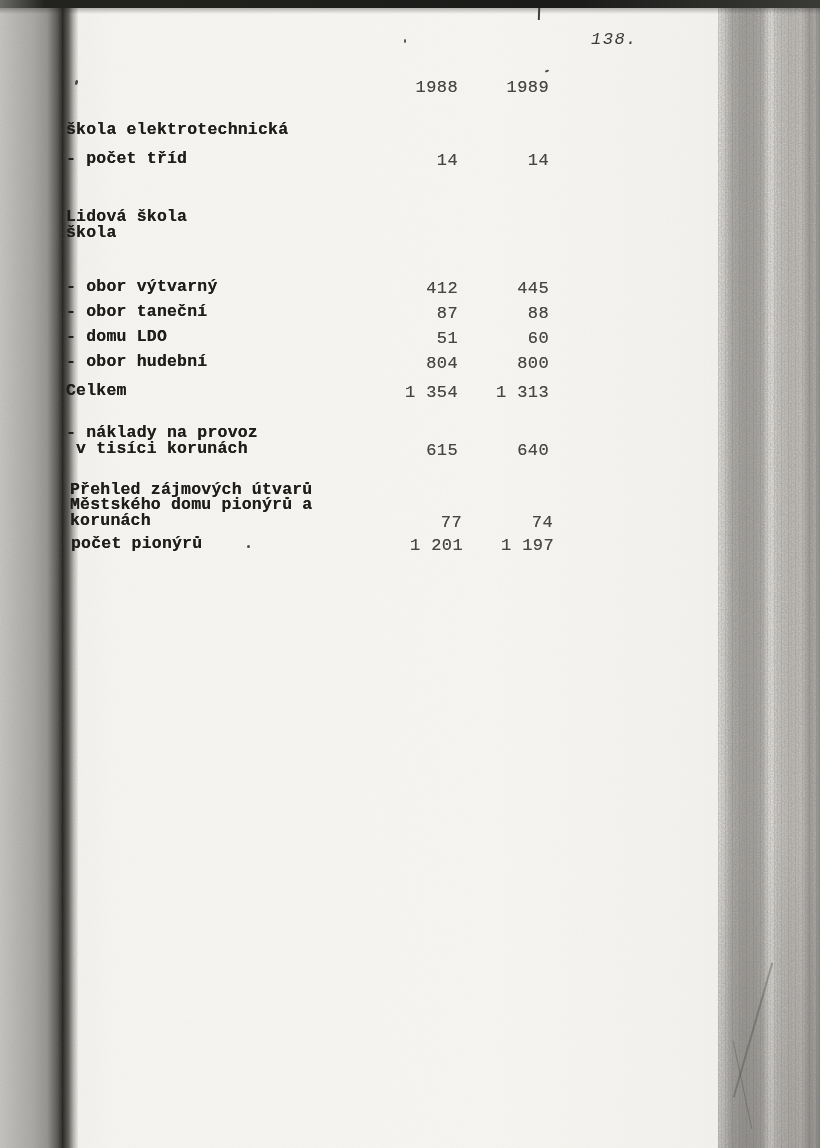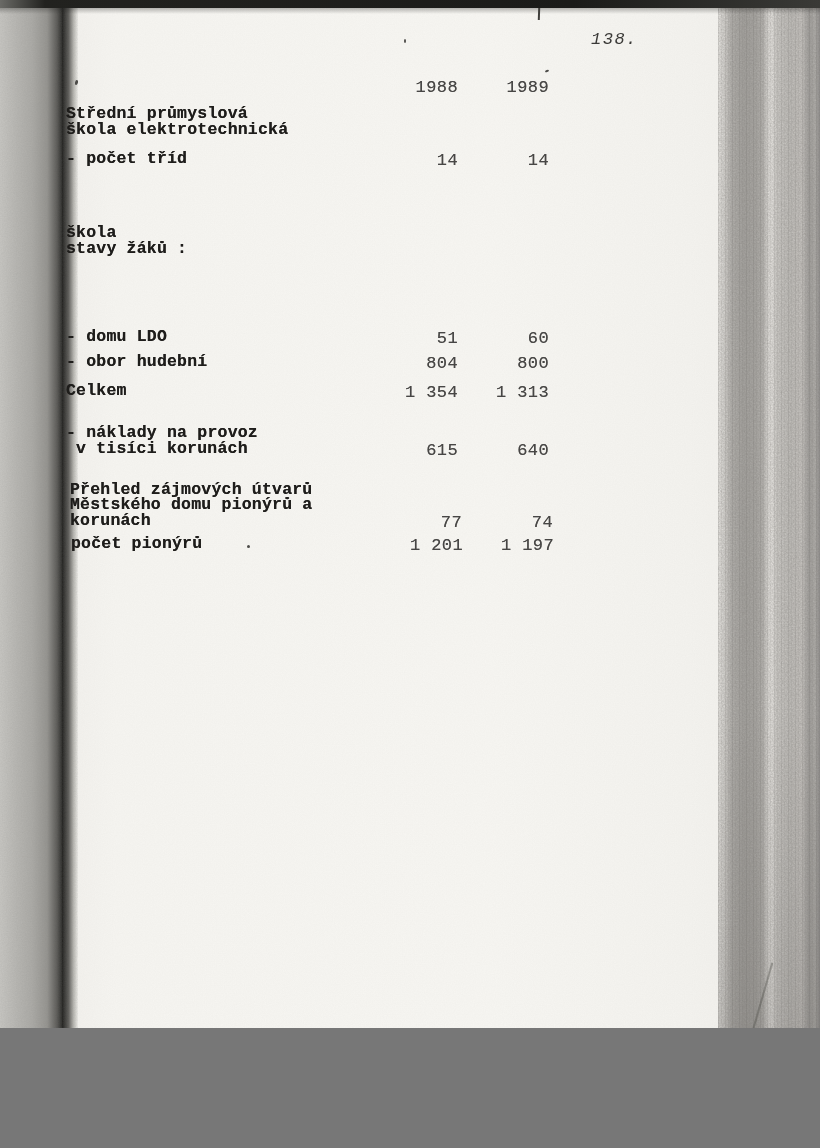--- a/index.html
+++ b/index.html
@@ -1,17 +1,17 @@
 <!DOCTYPE html>
 <html><head>
 <meta charset="utf-8">
 <style>
   html,body{margin:0;padding:0;background:#777;}
   .page{
-    position:relative;width:820px;height:1028px;overflow:hidden;
+    position:relative;width:820px;height:1148px;overflow:hidden;
     background:linear-gradient(90deg,#edebe7 0%,#f6f5f1 14%,#f7f6f2 60%,#f4f3ef 84%,#efede9 100%);
     font-family:"Liberation Mono","DejaVu Sans Mono",monospace;
   }
   
   .left-band{position:absolute;left:0;top:0;width:62px;height:100%;
     background:linear-gradient(90deg,#c9c8c4 0%,#b9b8b4 28%,#adaca8 52%,#969591 76%,#5a5956 92%,#2b2b29 100%);}
   .binding-shadow{position:absolute;left:62px;top:0;width:16px;height:100%;
     background:linear-gradient(90deg,#1d1d1b 0%,#5c5b58 40%,#b9b8b3 72%,rgba(247,246,242,0) 100%);}
   .right-band{position:absolute;left:718px;top:0;width:102px;height:100%;
     background:linear-gradient(90deg,
@@ -91,40 +91,47 @@
 
   <div class="pagenum">138.</div>
 
   <div class="content">
 
     <div class="line" style="top:78px">
       <span class="v v1 hdr">1988</span>
       <span class="v v2 hdr">1989</span>
     </div>
 
-    <div class="line" style="top:104px">
-      <span class="lbl">Střední průmyslová</span>
-    </div>
     <div class="line" style="top:120px">
       <span class="lbl">škola elektrotechnická</span>
     </div>
 
     <div class="line" style="top:149px">
       <span class="lbl">- počet tříd</span>
       <span class="v v1">14</span>
       <span class="v v2">14</span>
     </div>
 
+    <div class="line" style="top:207px">
+      <span class="lbl">Lidová škola</span>
+    </div>
     <div class="line" style="top:223px">
       <span class="lbl">škola</span>
     </div>
-    <div class="line" style="top:239px">
-      <span class="lbl">stavy žáků :</span>
+
+    <div class="line" style="top:277px">
+      <span class="lbl">- obor výtvarný</span>
+      <span class="v v1">412</span>
+      <span class="v v2">445</span>
     </div>
-
+    <div class="line" style="top:302px">
+      <span class="lbl">- obor taneční</span>
+      <span class="v v1">87</span>
+      <span class="v v2">88</span>
+    </div>
     <div class="line" style="top:327px">
       <span class="lbl">- domu LDO</span>
       <span class="v v1">51</span>
       <span class="v v2">60</span>
     </div>
     <div class="line" style="top:352px">
       <span class="lbl">- obor hudební</span>
       <span class="v v1">804</span>
       <span class="v v2">800</span>
     </div>

